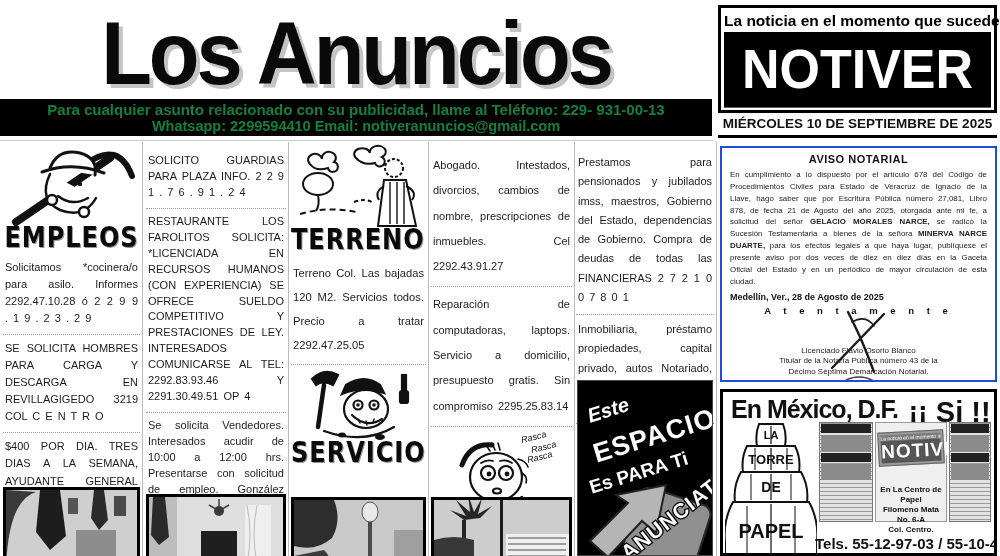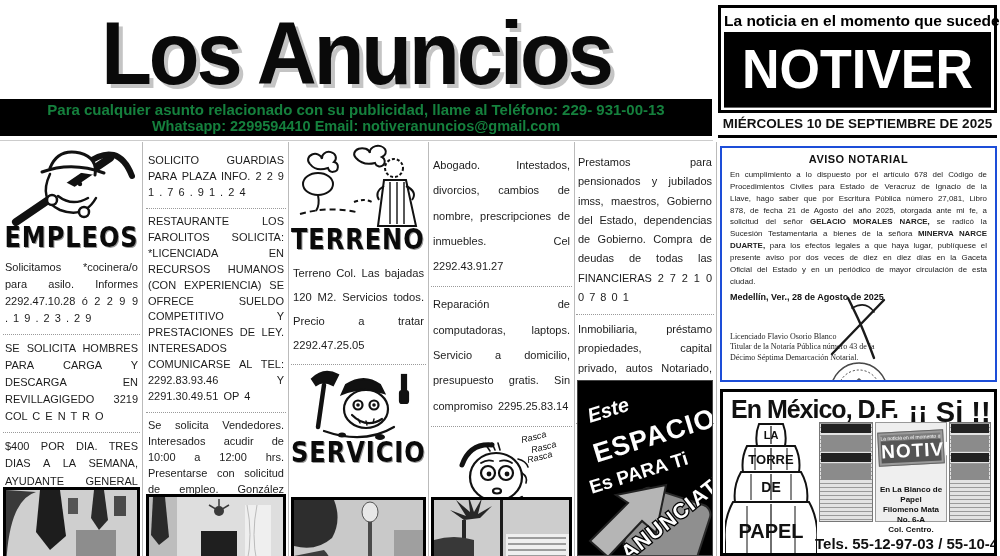--- a/index.html
+++ b/index.html
@@ -84,21 +84,21 @@
   .aviso-box {
     position:absolute; left:720px; top:146px; width:277px; height:236px;
     border:2px solid #1d4ed8; background:#fff; padding:5px 8px; overflow:hidden;
   }
   .aviso-title { text-align:center; font-size:11px; font-weight:bold; letter-spacing:.5px; margin-bottom:4px; }
   .aviso-body { font-size:7.9px; line-height:1.5; text-align:justify; color:#222; word-spacing:1.5px; }
   .aviso-place { text-align:left; font-size:9px; font-weight:bold; margin-top:4px; }
   .aviso-atte { text-align:center; font-size:9.5px; font-weight:bold; letter-spacing:5px; margin-top:3px; }
   .aviso-sig-area { position:relative; height:92px; margin-top:2px; }
   .sig-svg { position:absolute; left:50%; top:-8px; transform:translateX(-50%); }
-  .aviso-names { position:absolute; left:0; right:0; top:28px; text-align:left; font-size:8px; line-height:1.35; color:#222;font-family:Liberation Serif, serif; }
+  .aviso-names { position:absolute; left:0; right:0; top:28px; text-align:center; font-size:8px; line-height:1.35; color:#222; }
   .seal-svg { position:absolute; left:50%; top:56px; transform:translateX(-50%); }
   .mexico-box {
     position:absolute; left:720px; top:389px; width:277px; height:167px;
     border:3px solid #000; background:#fff; overflow:hidden;
   }
   .mex-head { position:relative; height:34px; white-space:nowrap; padding-left:8px; }
   .mex-head .h1 { font-size:25px; font-weight:bold; letter-spacing:-1px; }
   .mex-head .h2 { font-size:29px; font-weight:bold; letter-spacing:0px; position:relative; top:4px; margin-left:6px; }
   .tower { position:absolute; left:2px; top:28px; }
   .collage { position:absolute; left:96px; top:30px; right:3px; height:100px; }
@@ -298,20 +298,21 @@
         <path d="M8,64 L46,26 L34,18 L84,8 L74,56 L60,44 L26,80 Z" fill="#b5b5b5" stroke="#222" stroke-width="2"></path>
         <text x="46" y="84" font-size="21" font-weight="bold" transform="rotate(-38 46 84)" fill="#fff" stroke="#000" stroke-width="2.6" paint-order="stroke" letter-spacing="1">ANUNCIATE</text>
       </svg>
     </div>
   </div>
 
   <div class="aviso-box">
     <div class="aviso-title">AVISO NOTARIAL</div>
     <p class="aviso-body"><span>En cumplimiento a lo dispuesto por el artículo 678 del Código de Procedimientos Civiles para Estado de Veracruz de Ignacio de la Llave, hago saber que por Escritura Pública número 27,081, Libro 878, de fecha 21 de Agosto del año 2025, otorgada ante mi fe, a solicitud del señor </span><b>GELACIO MORALES NARCE,</b><span> se radicó la Sucesión Testamentaria a bienes de la señora </span><b>MINERVA NARCE DUARTE,</b><span> para los efectos legales a que haya lugar, publíquese el presente aviso por dos veces de diez en diez días en la Gaceta Oficial del Estado y en un periódico de mayor circulación de esta ciudad.</span></p>
     <div class="aviso-place">Medellín, Ver., 28 de Agosto de 2025</div>
+    <div class="aviso-atte">A t e n t a m e n t e</div>
     <div class="aviso-sig-area">
       <svg class="sig-svg" width="74" height="64" viewBox="0 0 74 64">
         <g stroke="#1a1a1a" fill="none" stroke-width="2.4" stroke-linecap="round">
           <path d="M10,58 L62,4"></path>
           <path d="M26,2 C36,22 40,30 52,62"></path>
           <path d="M30,12 q14,-8 22,4" stroke-width="1.6"></path>
         </g>
       </svg>
       <div class="aviso-names">
         <div>Licenciado Flavio Osorio Blanco</div>
@@ -353,21 +354,21 @@
           <div class="np-block"></div>
           <div class="np-head"></div>
           <div class="np-block"></div>
       </div>
       <div class="mini-page">
         <div class="mini-banner">
           <div class="mini-tag">La noticia en el momento que sucede</div>
           <div class="mini-name">NOTIVER</div>
         </div>
         <div class="mini-addr">
-          <div>En La Blanco de Papel</div>
+          <div>En La Centro de Papel</div>
           <div>Filomeno Mata No. 6-A</div>
           <div>Col. Centro.</div>
         </div>
       </div>
       <div class="np-thumb np-right">
         <div class="np-head"></div>
           <div class="np-block"></div>
           <div class="np-head"></div>
           <div class="np-block"></div>
       </div>

